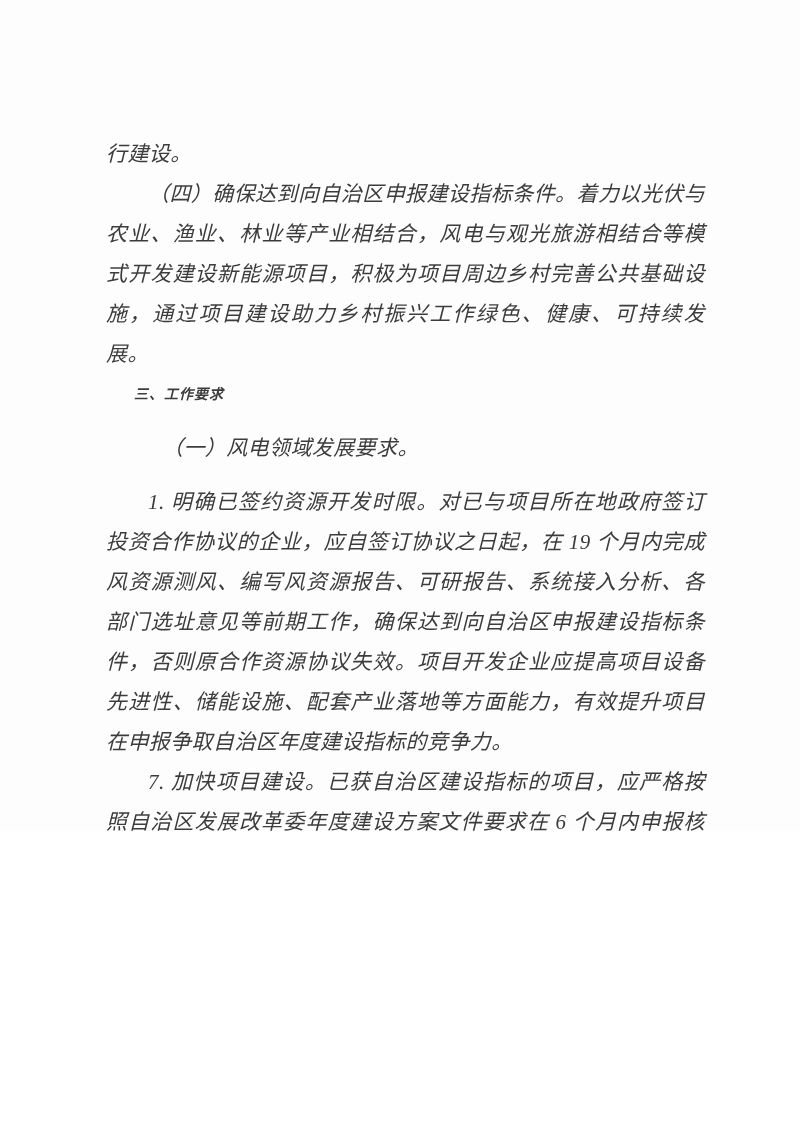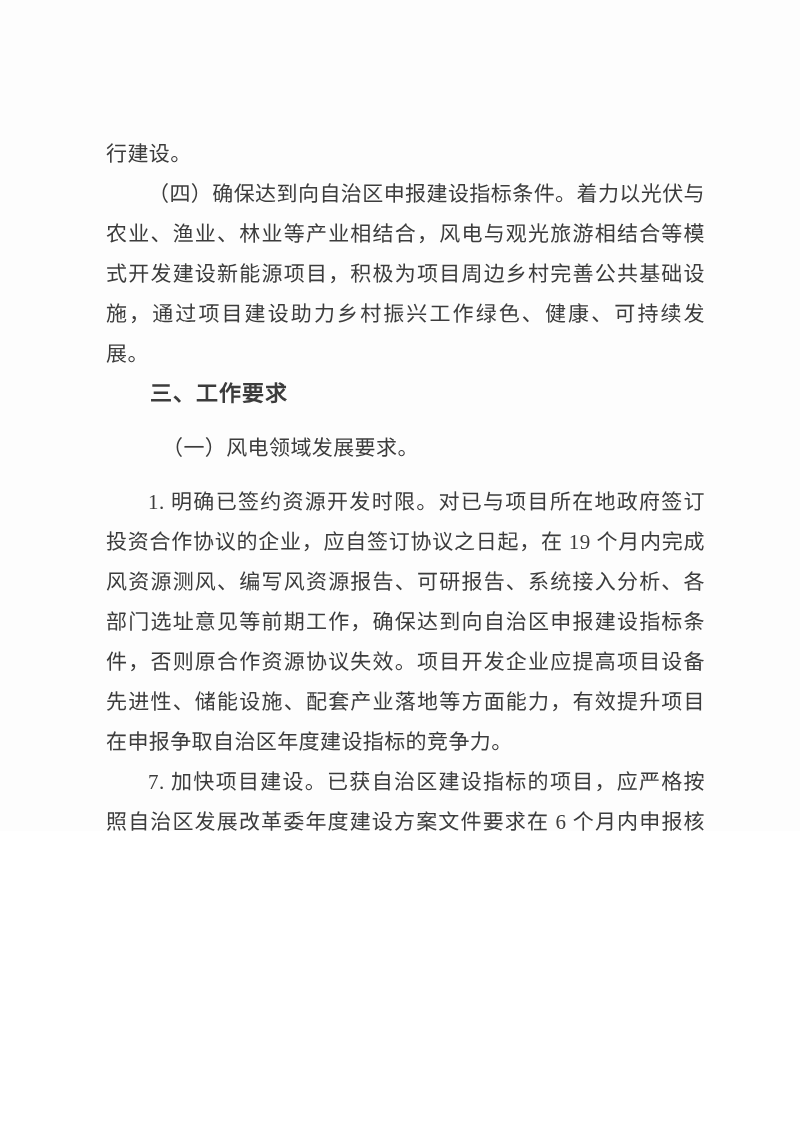--- a/index.html
+++ b/index.html
@@ -14,20 +14,21 @@
   }
   .page {
     position: relative;
     width: 800px;
     height: 831px;
     margin: 0 auto;
     background: var(--paper);
     overflow: hidden;
     font-family: "Liberation Serif", "DejaVu Serif", serif;
     color: var(--ink);
+    font-style: italic;
   }
   .text-block {
     position: absolute;
     left: 106px;
     top: 134px;
     width: 599px;
     font-size: 21px;
     line-height: 40px;
     letter-spacing: 0.4px;
     text-align: justify;
@@ -42,21 +43,21 @@
   }
   .para .lead {
     font-weight: normal;
   }
   .section-heading {
     margin: 0;
     padding: 0;
     text-indent: 2em;
     font-family: "Liberation Sans", "DejaVu Sans", sans-serif;
     font-weight: bold;
-    font-size: 22px;
+    font-size: 14px;
     line-height: 40px;
     letter-spacing: 1px;
   }
   .subsection-heading {
     margin: 14px;
     padding: 0;
     text-indent: 2em;
     font-weight: normal;
   }
   .page-footer {

